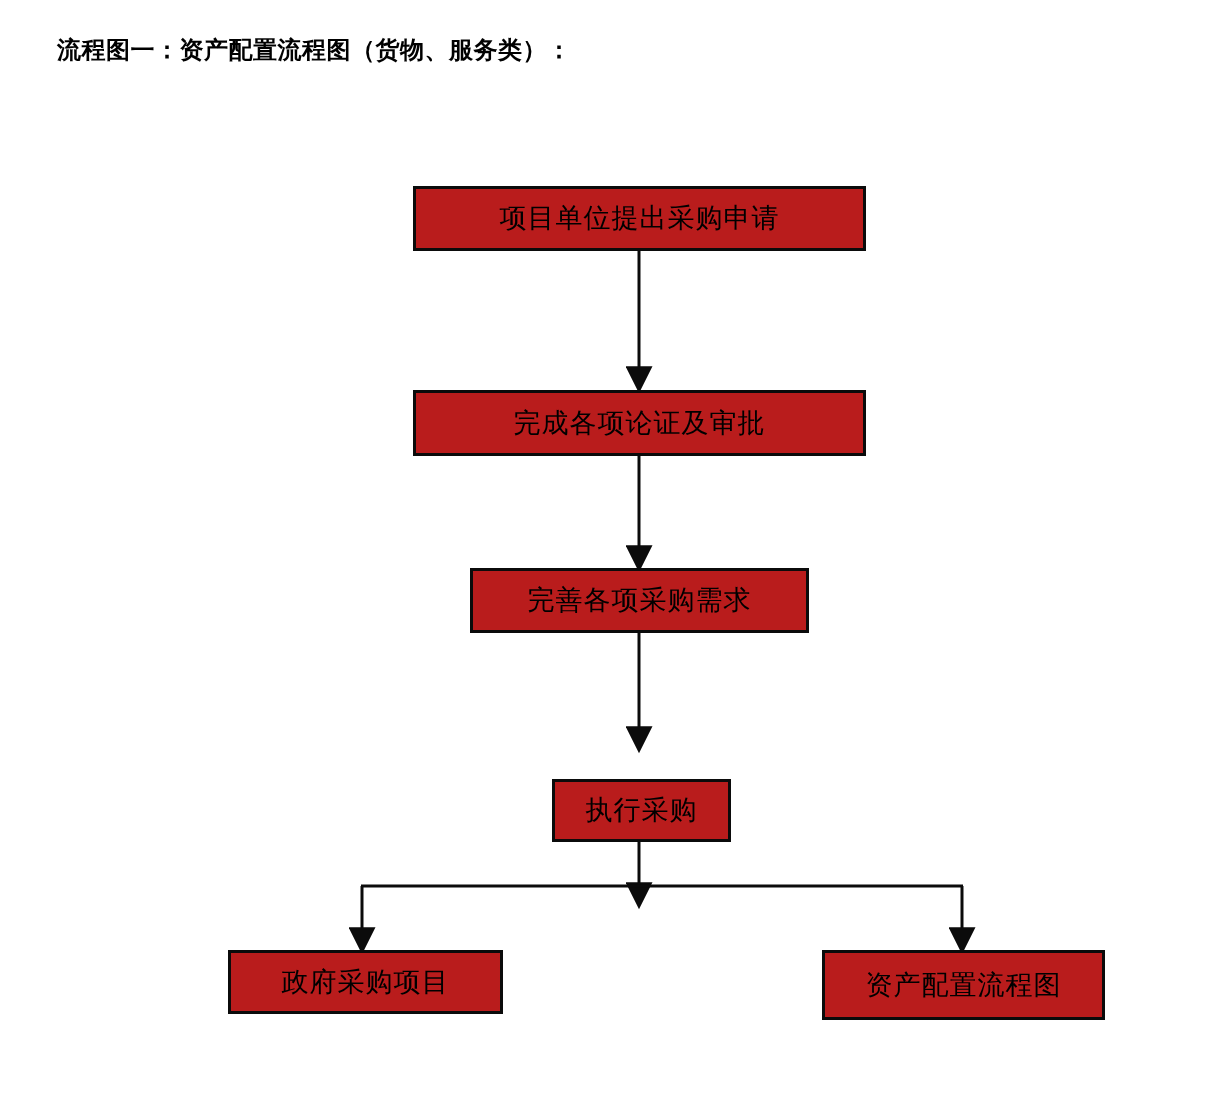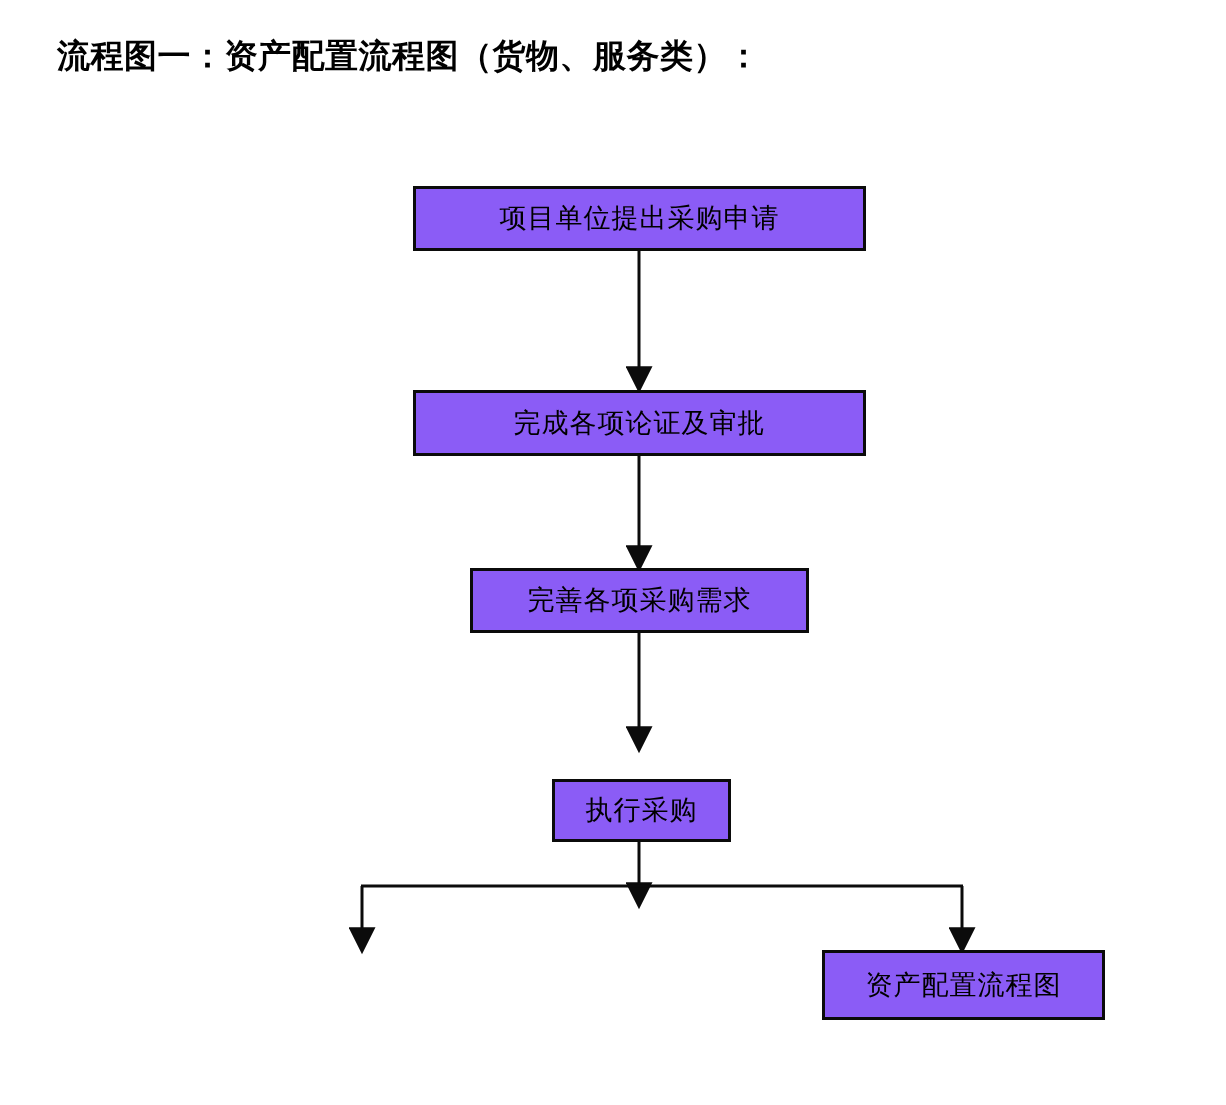--- a/index.html
+++ b/index.html
@@ -19,31 +19,31 @@
     width: 1226px;
     height: 1105px;
     background: #ffffff;
   }
   .title {
     position: absolute;
     left: 57px;
     top: 34px;
     font-family: "DejaVu Sans", "Liberation Sans", sans-serif;
     font-weight: bold;
-    font-size: 33px;
+    font-size: 24px;
     letter-spacing: 0.5px;
     white-space: nowrap;
     color: #000000;
     text-align: right;
   }
   .node {
     position: absolute;
     box-sizing: border-box;
     border: 3px solid #0b0b0b;
-    background: #8b5cf6;
+    background: #b91c1c;
     display: flex;
     align-items: center;
     justify-content: center;
     text-align: right;
   }
   .node .node-label {
     font-family: "Liberation Serif", "DejaVu Serif", serif;
     font-size: 27px;
     line-height: 1;
     letter-spacing: 1px;
@@ -106,18 +106,21 @@
   </div>
 
   <div class="node" id="node-demand">
     <span class="node-label">完善各项采购需求</span>
   </div>
 
   <div class="node" id="node-execute">
     <span class="node-label">执行采购</span>
   </div>
 
+  <div class="node" id="node-gov">
+    <span class="node-label">政府采购项目</span>
+  </div>
 
   <div class="node" id="node-school">
     <span class="node-label">资产配置流程图</span>
   </div>
 
 </div>
 
 </body></html>

